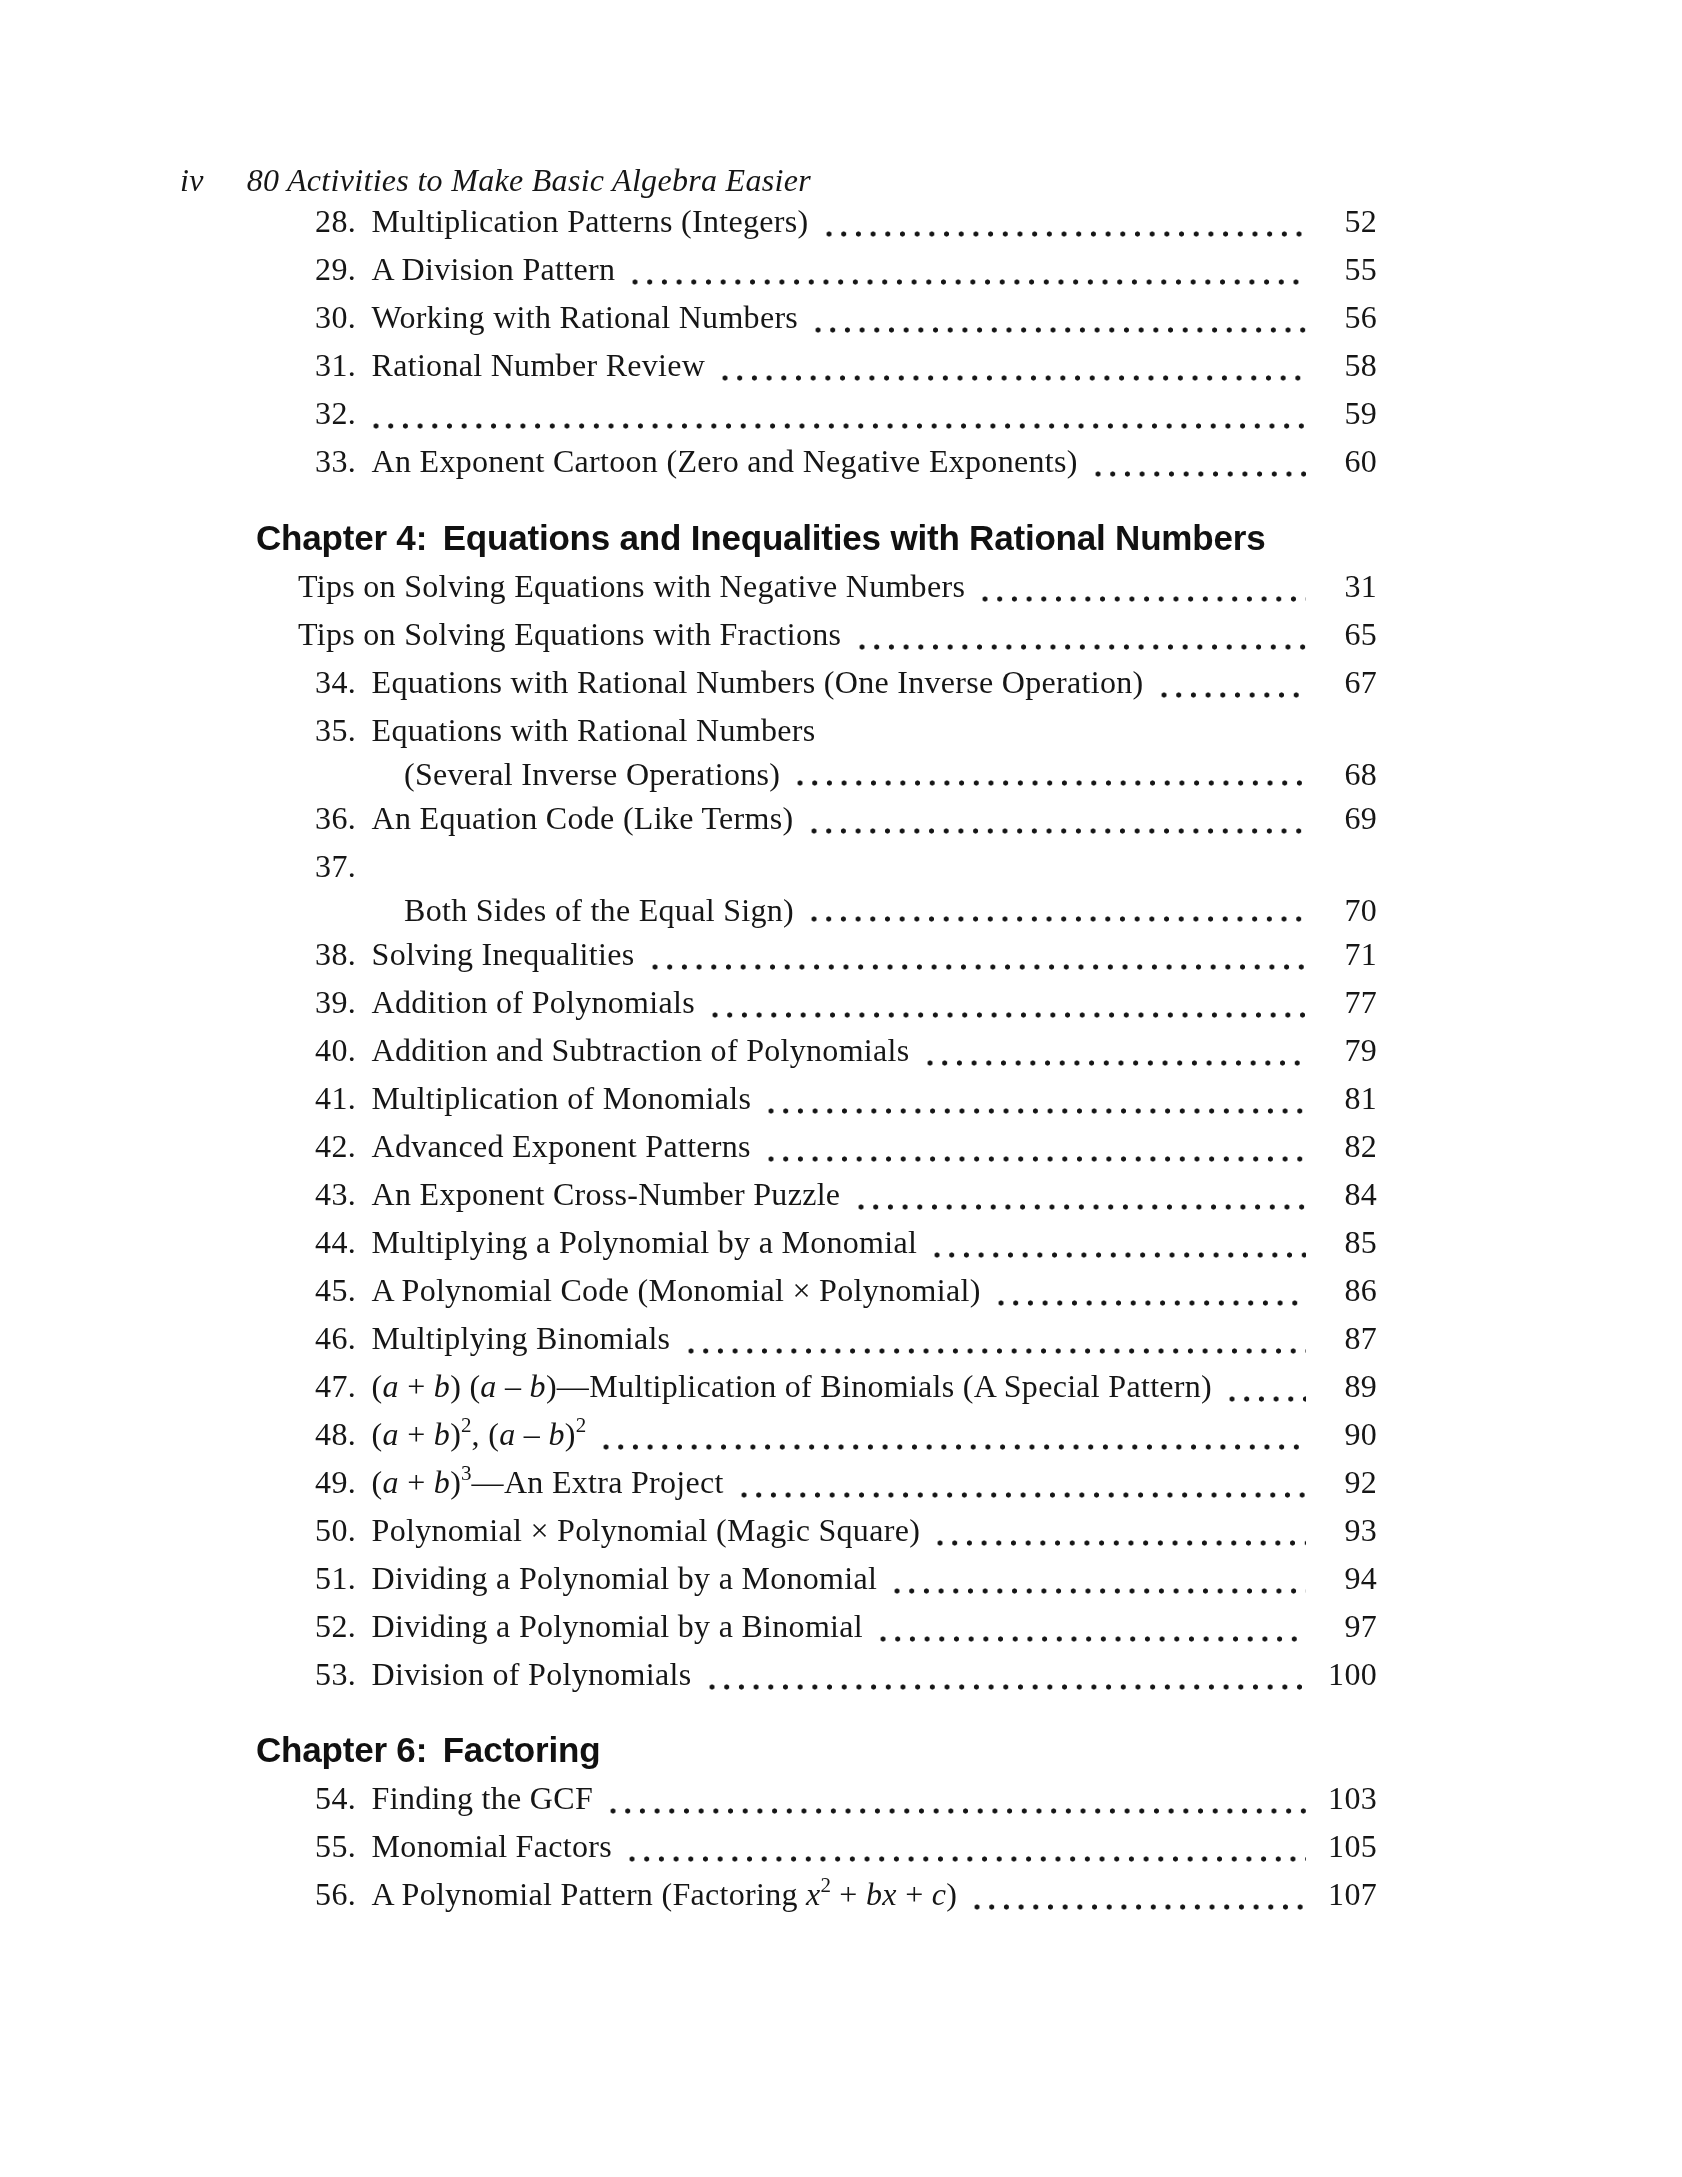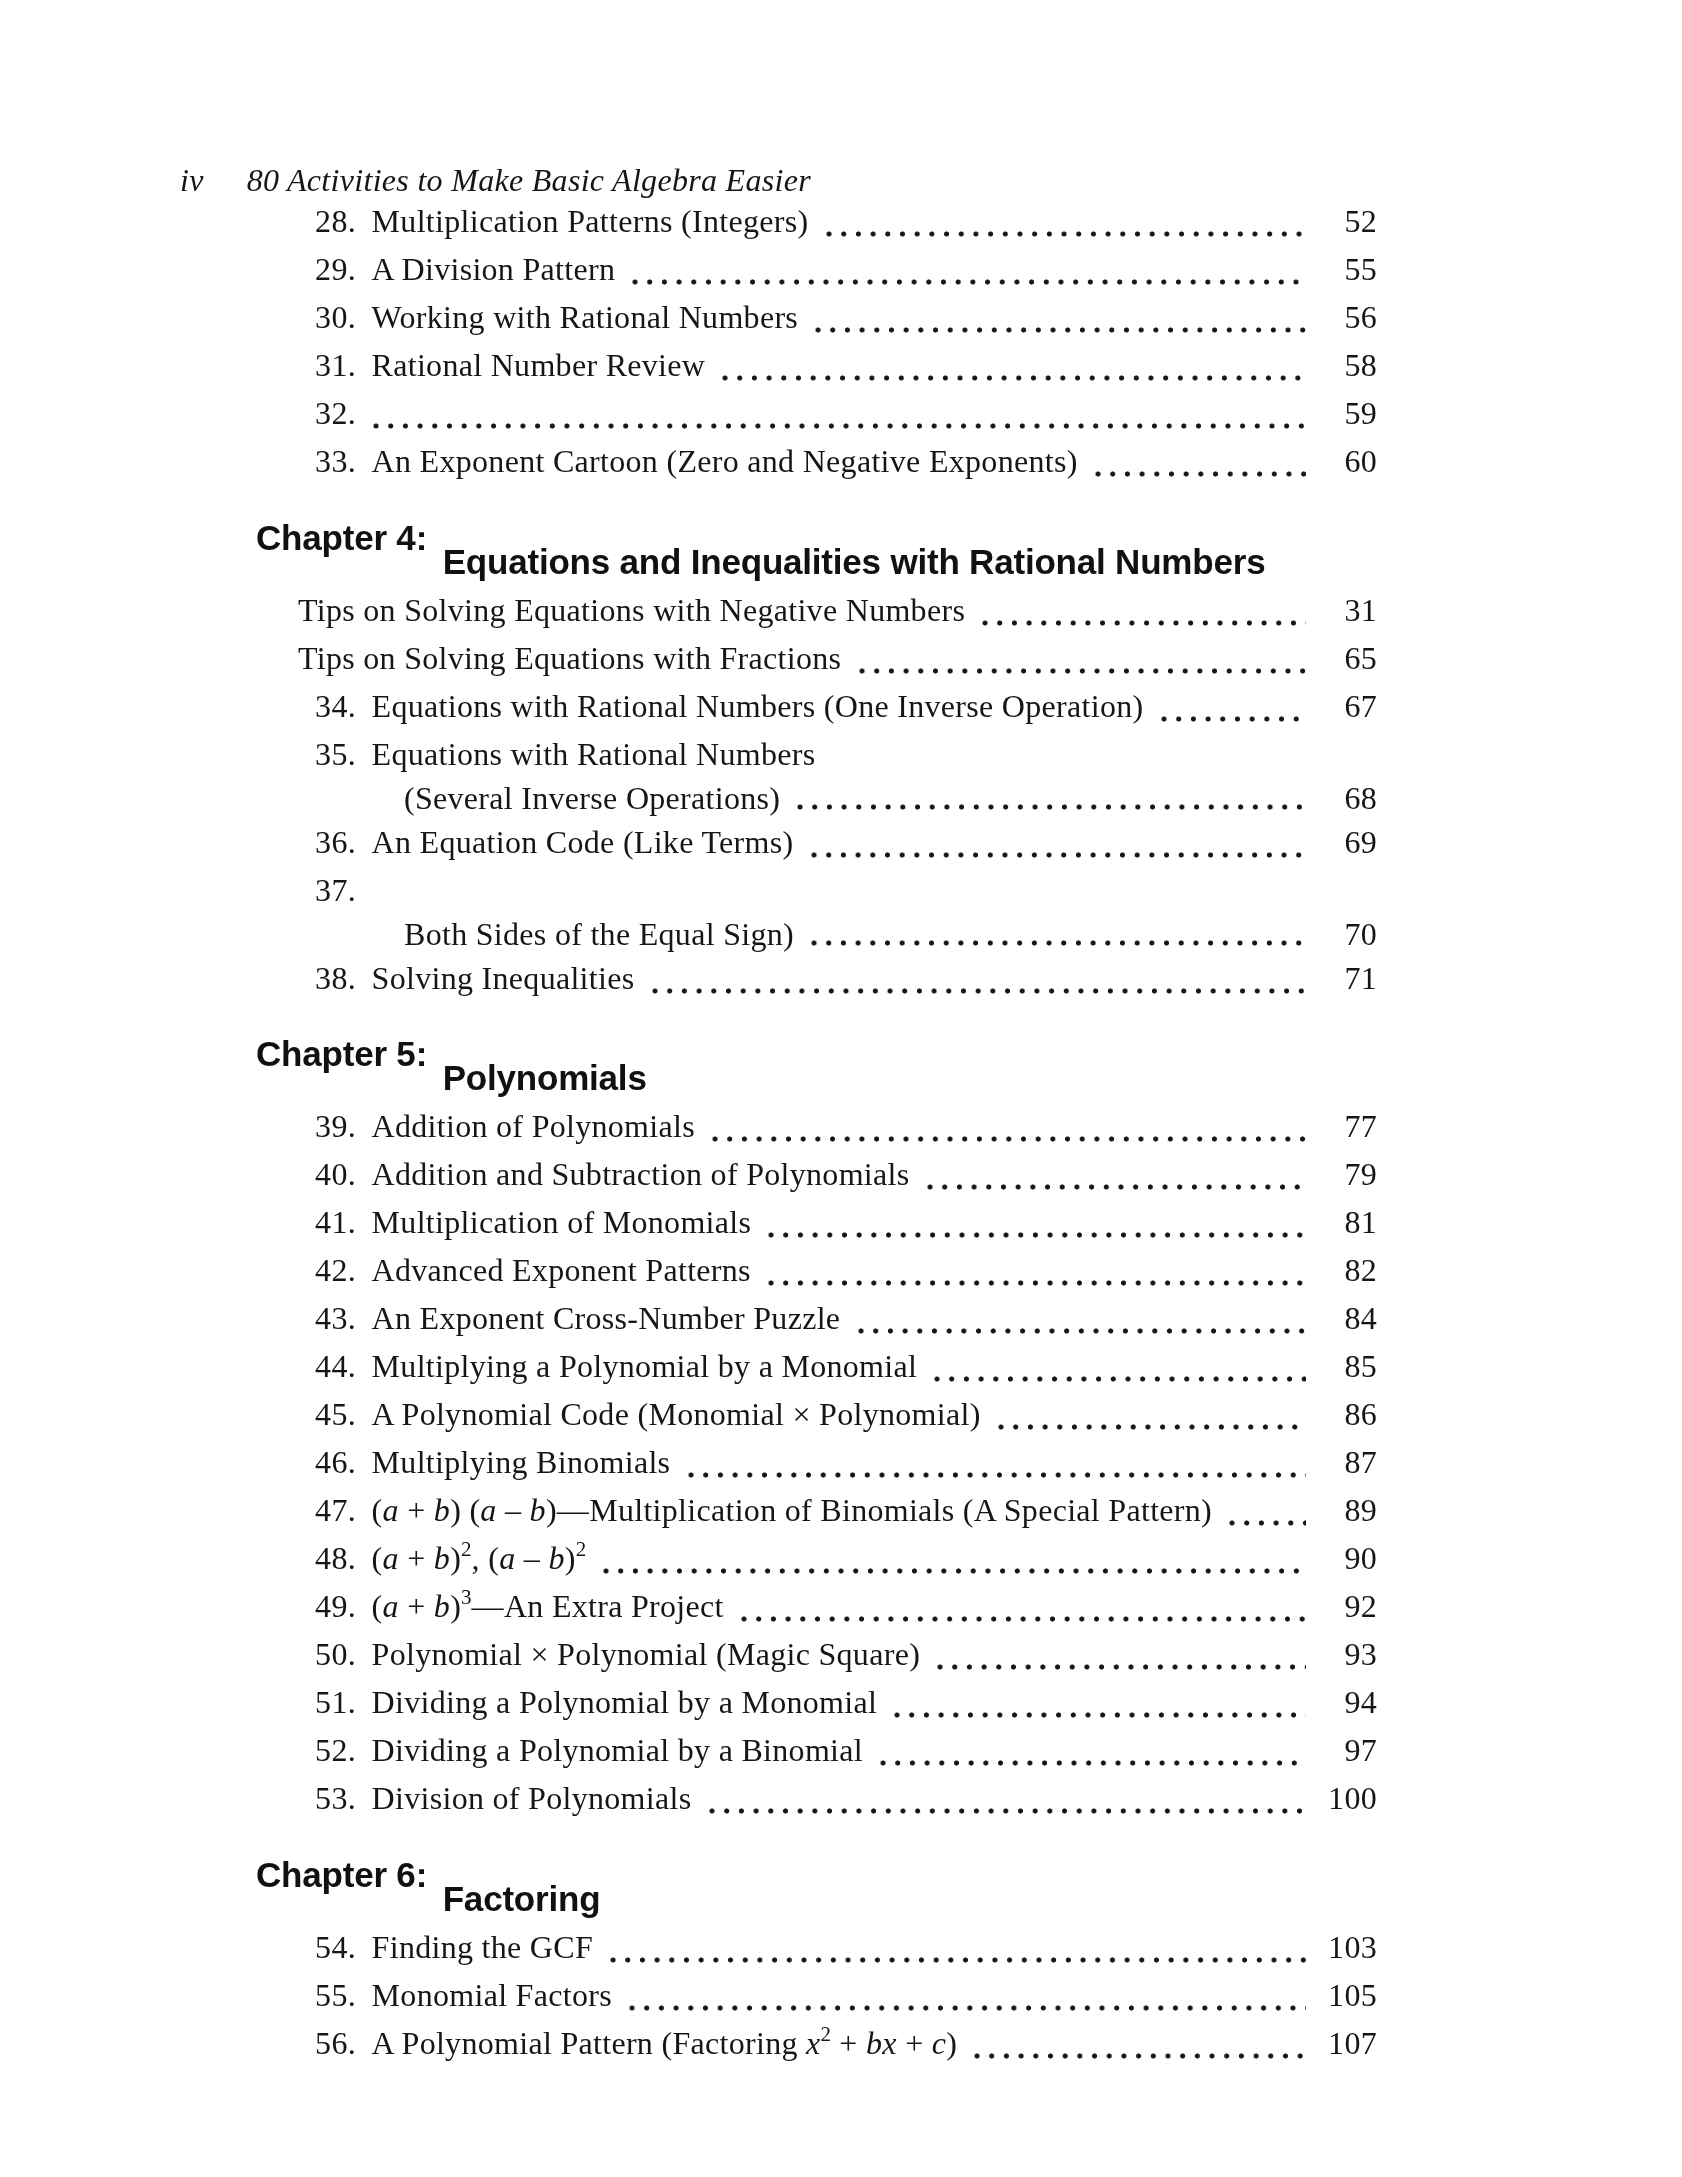--- a/index.html
+++ b/index.html
@@ -43,21 +43,21 @@
     display: flex;
     align-items: flex-start;
     margin-top: 28.5px;
     font-family: "Liberation Sans", "DejaVu Sans", sans-serif;
     font-weight: bold;
     font-size: 35px;
     line-height: 48px;
     letter-spacing: -0.2px;
     color: #111111;
   }
-  .ch-title { margin-left: 15.6px; margin-top: 24px; }
+  .ch-title { margin-left: 15.6px; }
 
   .row {
     display: flex;
     align-items: baseline;
     line-height: 48px;
     white-space: nowrap;
   }
   .row.cont { line-height: 40px; padding-left: 148px; }
   .row.tips { padding-left: 42px; }
 
@@ -185,24 +185,20 @@
           <span class="page-num">70</span>
         </div>
         <div class="row">
           <span class="num">38.</span>
           <span class="title">Solving Inequalities</span>
           <span class="dots"></span>
           <span class="page-num">71</span>
         </div>
       </div>
       <div class="section">
-        <div class="ch-heading">
-          <span class="ch-label">Chapter 5:</span>
-          <span class="ch-title">Polynomials</span>
-        </div>
         <div class="row">
           <span class="num">39.</span>
           <span class="title">Addition of Polynomials</span>
           <span class="dots"></span>
           <span class="page-num">77</span>
         </div>
         <div class="row">
           <span class="num">40.</span>
           <span class="title">Addition and Subtraction of Polynomials</span>
           <span class="dots"></span>

